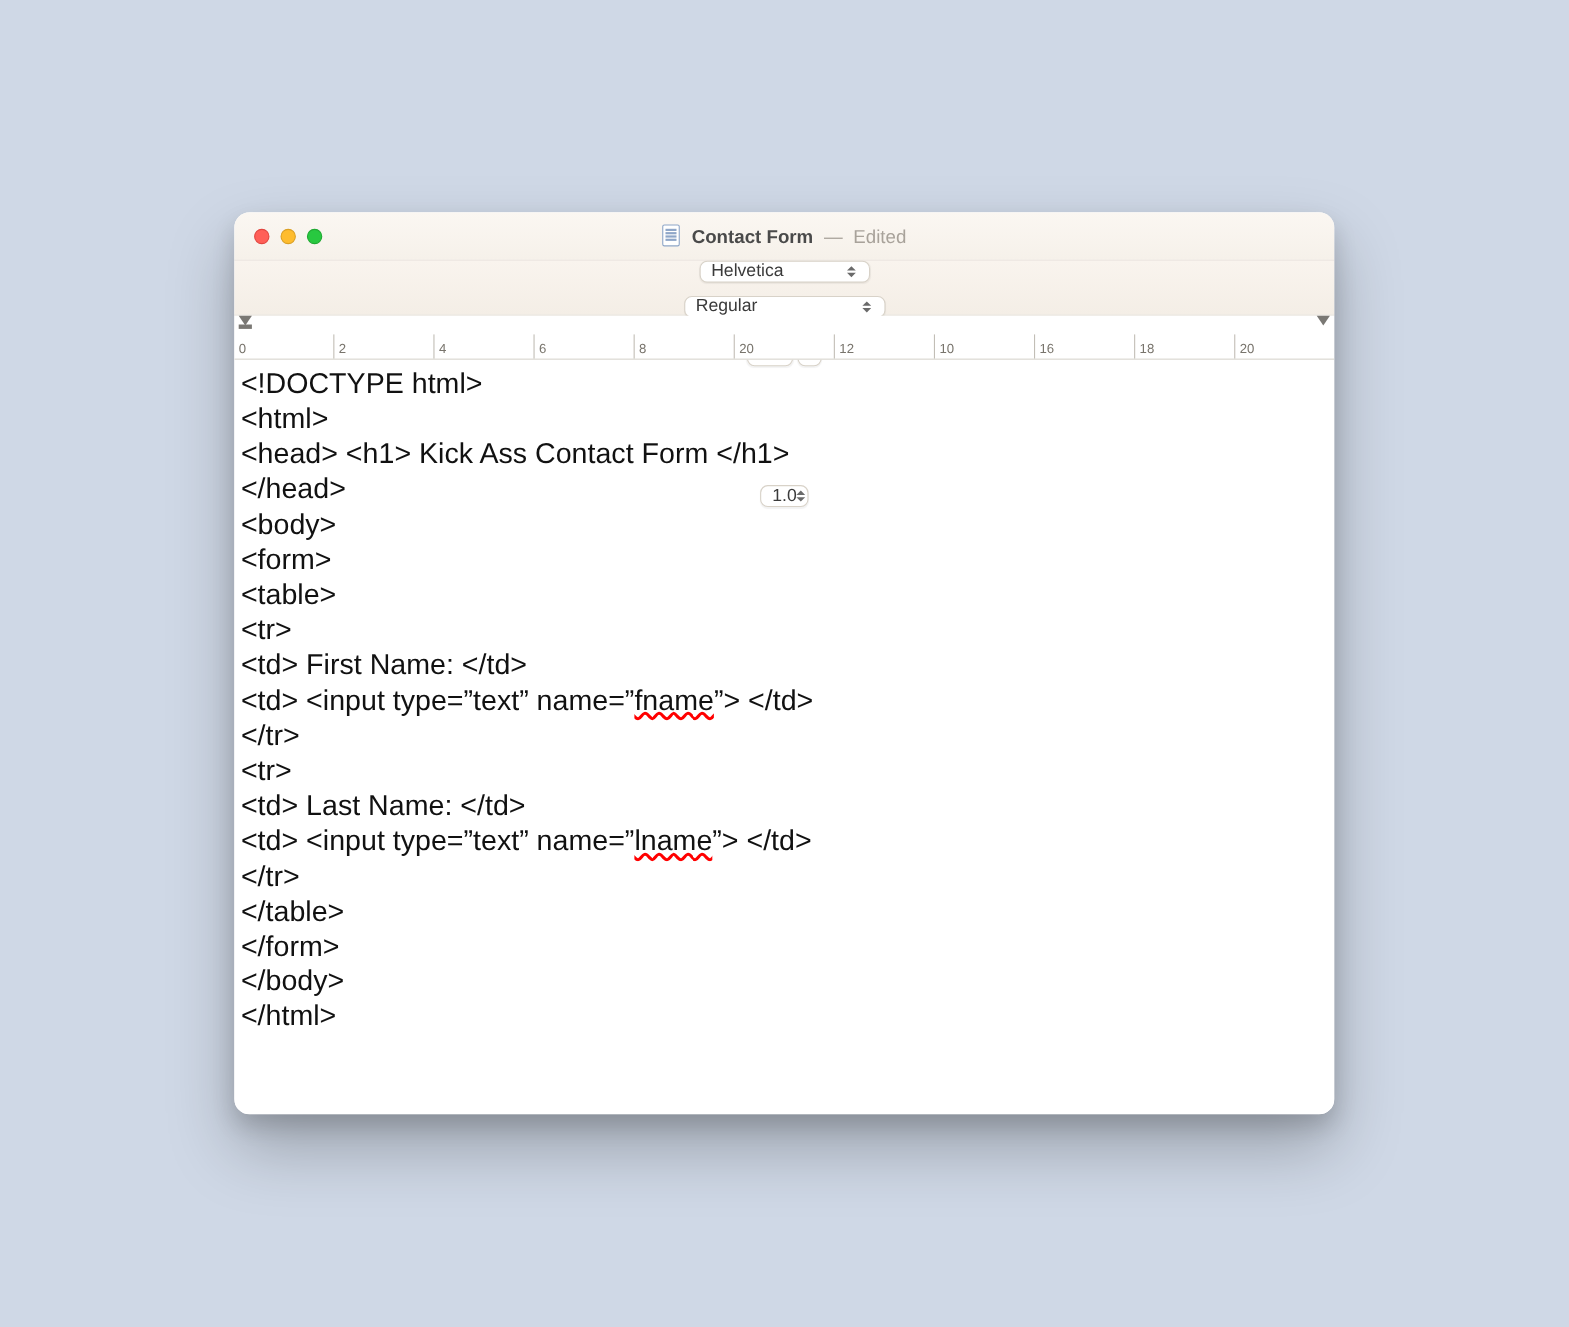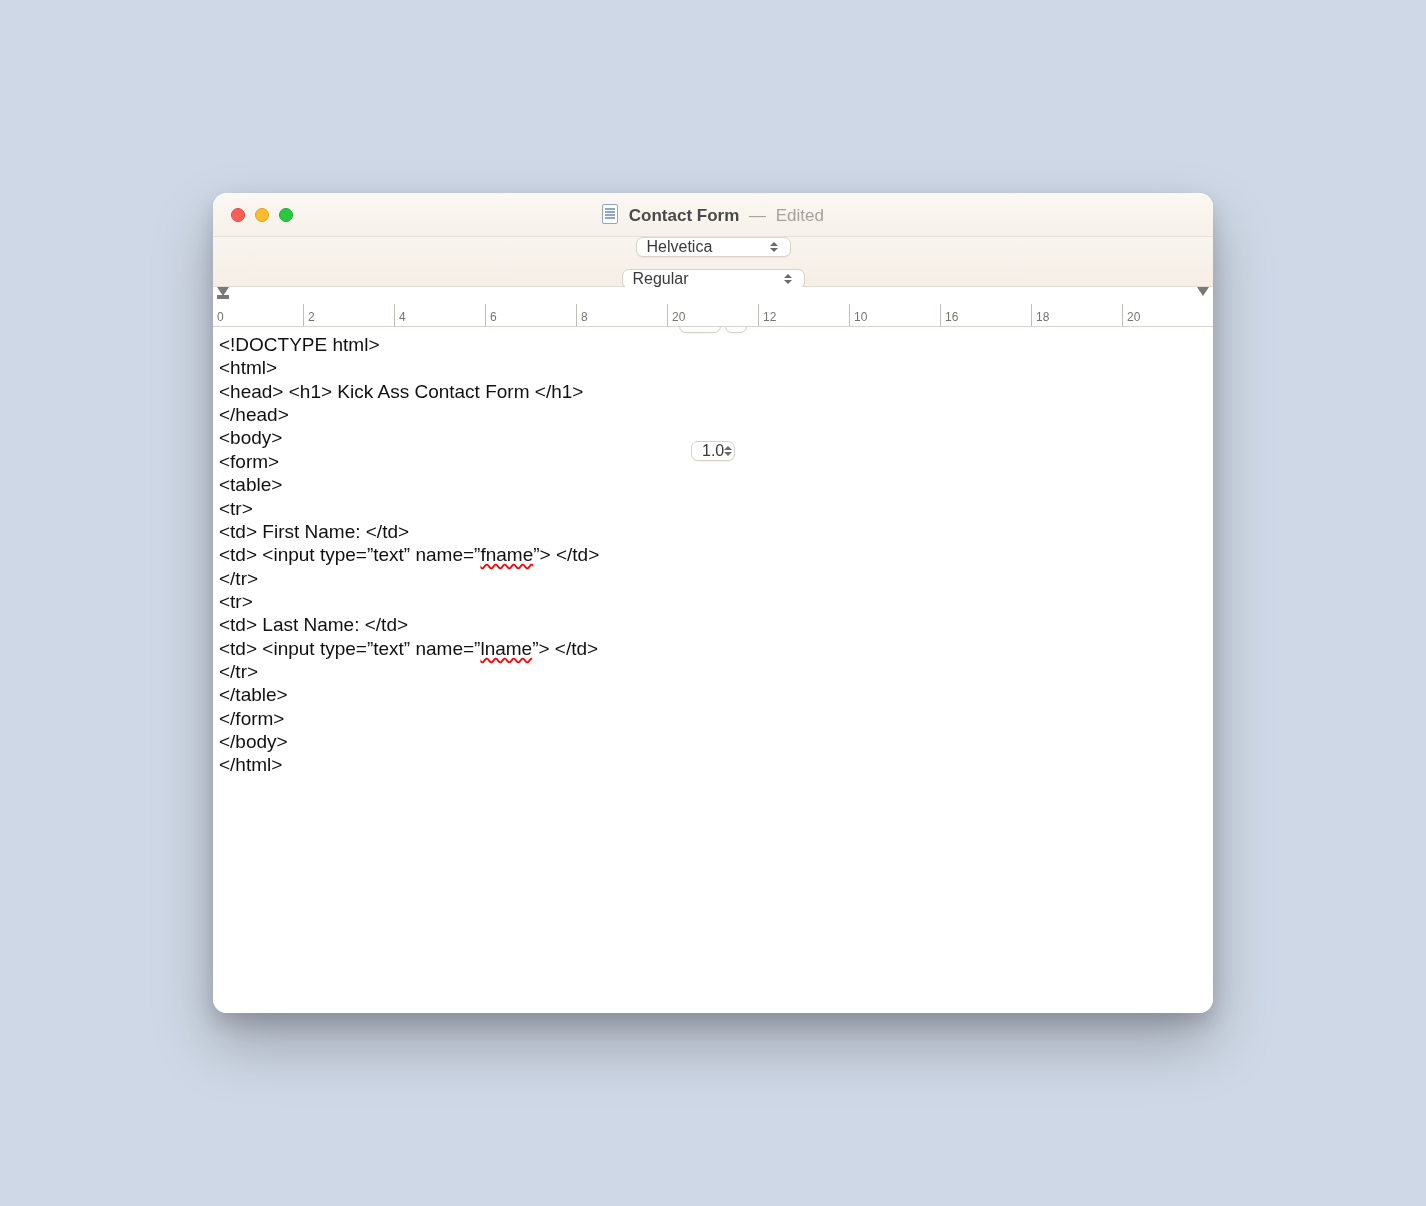--- a/index.html
+++ b/index.html
@@ -219,21 +219,21 @@
   }
 
   .text-area {
     flex: 1;
     background: #fff;
     padding: 6px 6px;
     overflow: auto;
   }
   .text-content {
     font-family: Helvetica, Arial, sans-serif;
-    font-size: 19px;
+    font-size: 26px;
     line-height: 1.23;
     color: #111;
     white-space: pre;
   }
   .spell-err {
     text-decoration: underline red wavy;
     text-decoration-skip-ink: none;
     text-underline-offset: 2px;
     text-align: right;
   }

